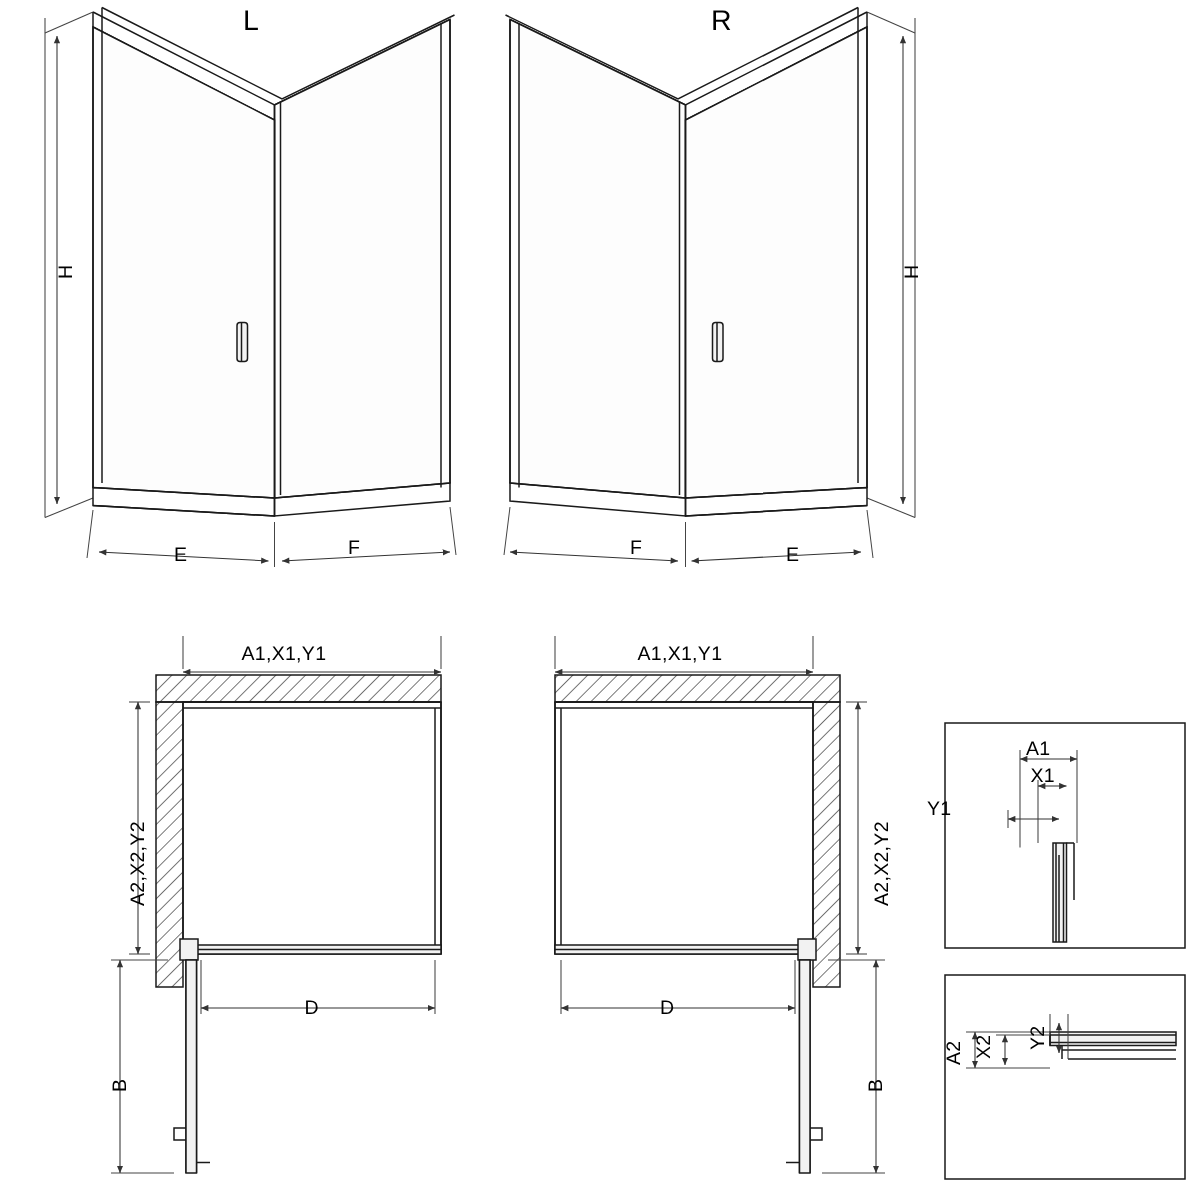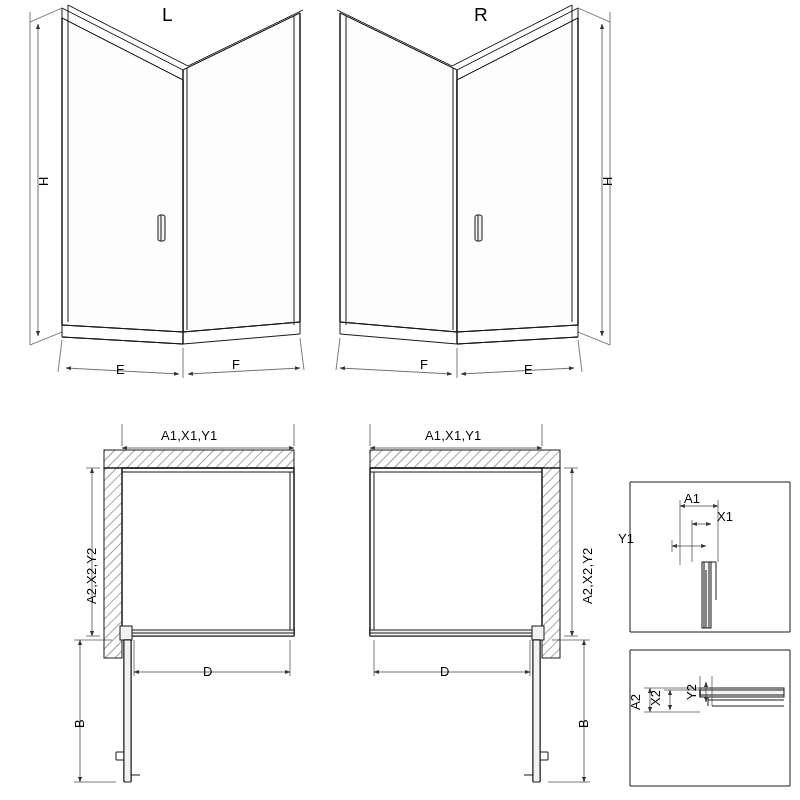--- a/index.html
+++ b/index.html
@@ -307,20 +307,20 @@
   <div class="lbl rot" style="left:84px; top:604px;">A2,X2,Y2</div>
   <div class="lbl" style="left:203px; top:664px;">D</div>
   <div class="lbl rot" style="left:72px; top:728px;">B</div>
 
   <div class="lbl" style="left:425px; top:428px;">A1,X1,Y1</div>
   <div class="lbl rot" style="left:580px; top:604px;">A2,X2,Y2</div>
   <div class="lbl" style="left:440px; top:664px;">D</div>
   <div class="lbl rot" style="left:576px; top:728px;">B</div>
 
   <div class="lbl" style="left:684px; top:491px;">A1</div>
-  <div class="lbl" style="left:687px; top:509px;margin-left:30px;">X1</div>
+  <div class="lbl" style="left:687px; top:509px;">X1</div>
   <div class="lbl" style="left:618px; top:531px;">Y1</div>
 
   <div class="lbl rot" style="left:628px; top:710px;">A2</div>
   <div class="lbl rot" style="left:648px; top:706px;">X2</div>
   <div class="lbl rot" style="left:684px; top:700px;">Y2</div>
 
 </div>
 
 </body></html>

